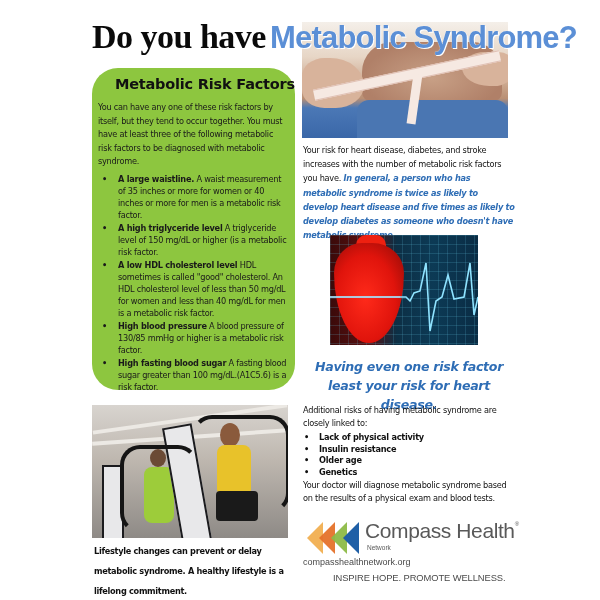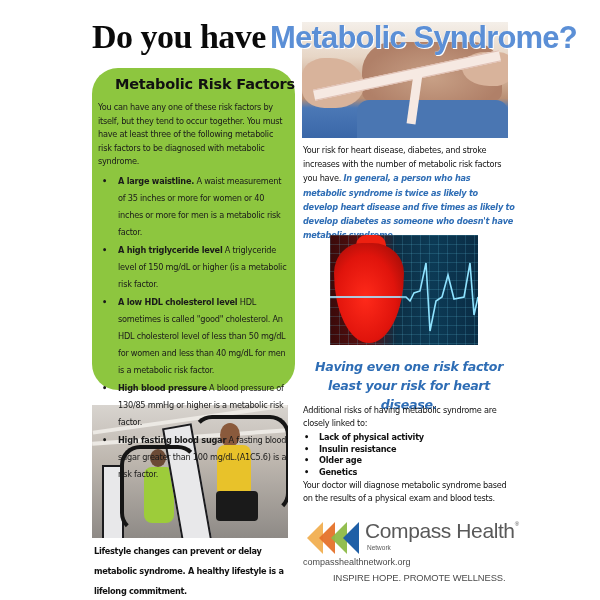--- a/index.html
+++ b/index.html
@@ -17,21 +17,21 @@
   .photo-waist .tape { position:absolute; left:10px; top:48px; width:190px; height:9px; background:#f6e9e2; transform:rotate(-12deg); border-top:1px solid #e0c0b4; border-bottom:1px solid #e0c0b4; }
   .photo-waist .tape2 { position:absolute; left:108px; top:52px; width:9px; height:50px; background:#f6e9e2; transform:rotate(8deg); }
   .photo-waist .hand-l { position:absolute; left:0; top:36px; width:62px; height:50px; background:#d8b39b; border-radius:40% 60% 50% 40%; }
   .photo-waist .hand-r { position:absolute; left:160px; top:30px; width:50px; height:34px; background:#d8b39b; border-radius:50% 30% 40% 60%; }
 
   
   .green-panel { position:absolute; left:92px; top:68px; width:203px; height:322px; background:#8dc63f; border-radius:26px; z-index:2; }
   .green-panel h2 { margin:0; padding-top:8px; text-align:right; font-size:14.5px; font-weight:bold; color:#111; font-family:"DejaVu Sans", sans-serif; letter-spacing:-0.2px; }
   .green-panel .intro { margin:9px 6px 0 6px; font-size:8.2px; line-height:13.6px; color:#1a1a1a; font-family:"DejaVu Sans", sans-serif; letter-spacing:-0.25px; }
   .green-panel ul { margin:4px 6px 0 6px; padding:0; list-style:none; }
-  .green-panel li { position:relative; padding-left:20px; font-size:8.2px; line-height:17px; color:#1a1a1a; font-family:"DejaVu Sans", sans-serif; letter-spacing:-0.25px; margin-bottom:1px; }
+  .green-panel li { position:relative; padding-left:20px; font-size:8.2px; line-height:12px; color:#1a1a1a; font-family:"DejaVu Sans", sans-serif; letter-spacing:-0.25px; margin-bottom:1px; }
   .green-panel li::before { content:"•"; position:absolute; left:4px; top:0; font-weight:bold; }
   .green-panel li b { font-weight:bold; }
 
   
   .risk-text { position:absolute; left:303px; top:143px; width:212px; font-size:8.2px; line-height:14.2px; font-family:"DejaVu Sans", sans-serif; letter-spacing:-0.25px; color:#111; }
   .risk-text .emph { color:#2e6db5; font-style:italic; font-weight:bold; }
 
   
   .heart-img { position:absolute; left:330px; top:235px; width:148px; height:110px; overflow:hidden;
     background:linear-gradient(90deg,#3a0a0a 0%,#5a1010 25%,#0d2f45 45%,#0c3a55 70%,#0a2c44 100%); }

